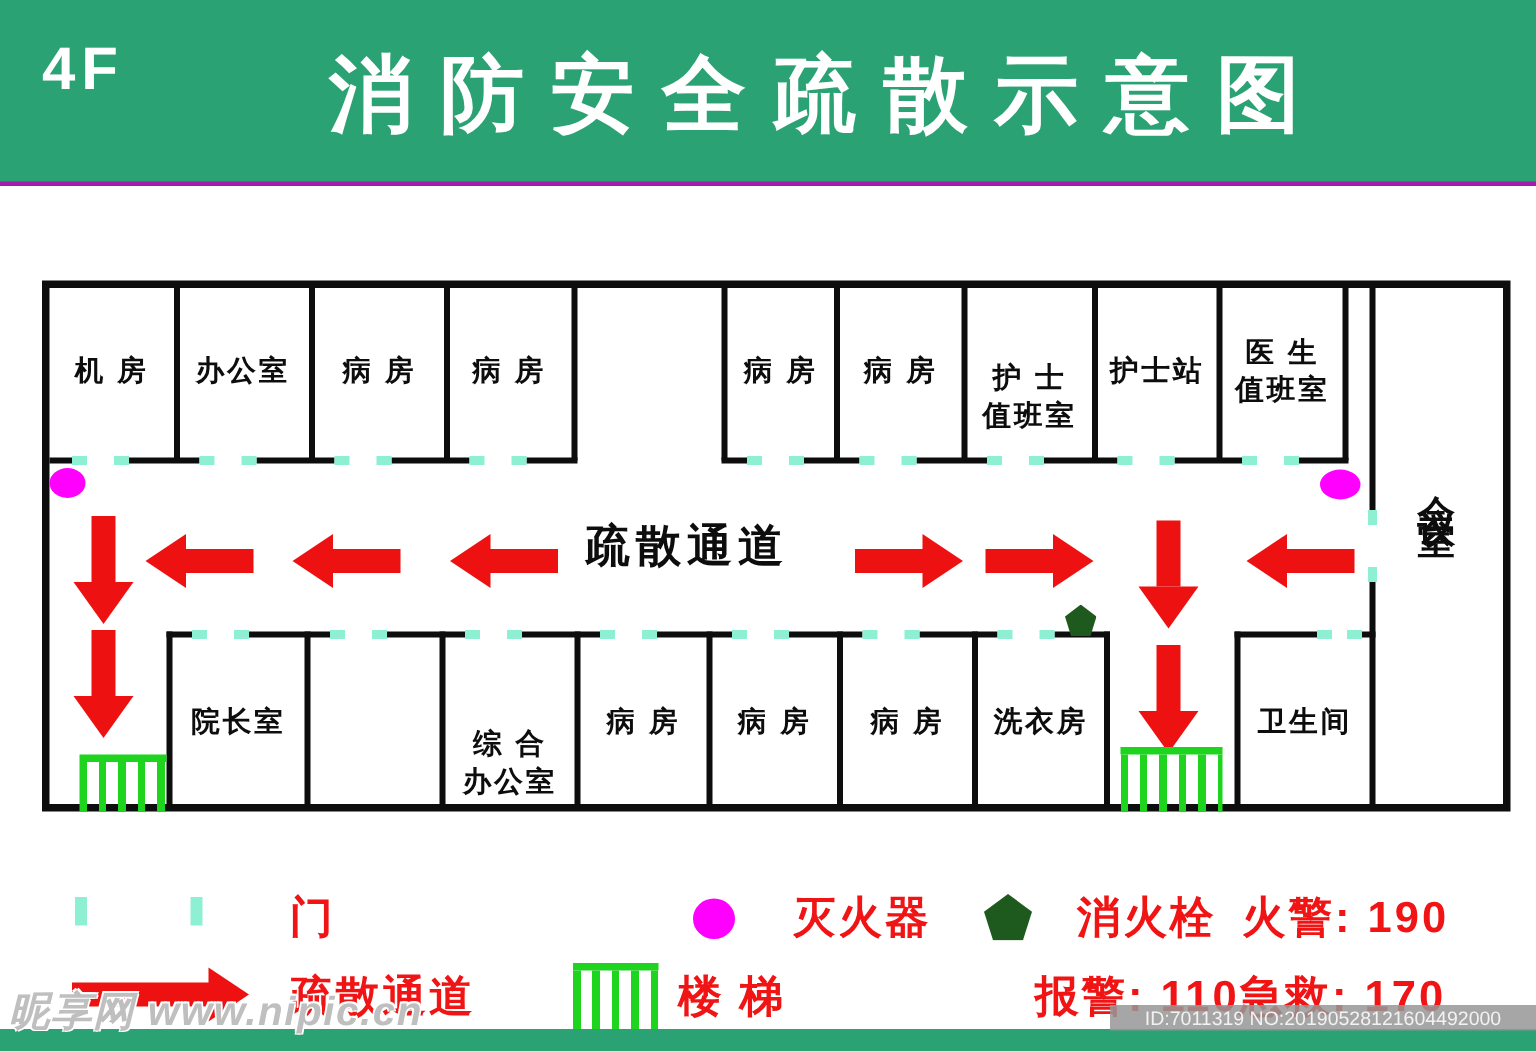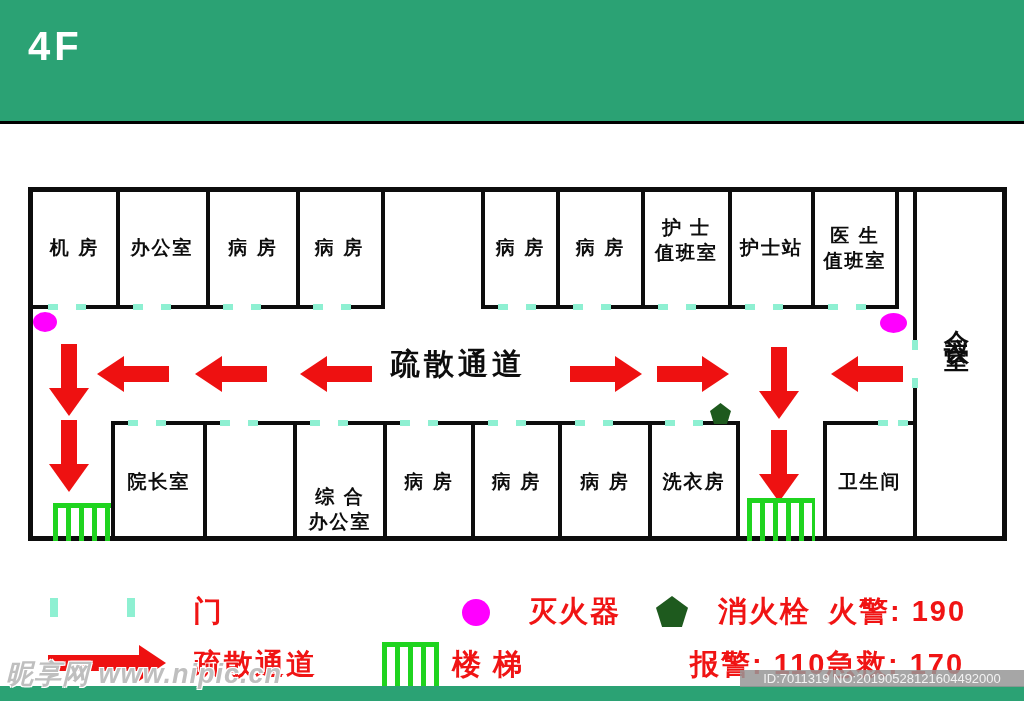--- a/index.html
+++ b/index.html
@@ -4,21 +4,21 @@
 <style>
   html,body{margin:0;padding:0;}
   body{
     width:1024px;height:701px;position:relative;overflow:hidden;
     background:#ffffff;
     font-family:"Liberation Sans","DejaVu Sans",sans-serif;
   }
   
   .header{
     position:absolute;left:0;top:0;width:1024px;height:121px;
-    background:#2ba274;border-bottom:3px solid #000000;
+    background:#2ba274;border-bottom:3px solid #a21caf;
   }
   .floor{
     position:absolute;left:28px;top:24px;
     color:#fff;font-size:40px;font-weight:bold;letter-spacing:4px;
   }
   .title{
     position:absolute;left:120px;right:40px;top:26px;text-align:center;
     color:#fff;font-size:56px;font-weight:bold;letter-spacing:0.32em;
     white-space:nowrap;
   }
@@ -89,20 +89,21 @@
     position:absolute;left:740px;top:670px;width:284px;height:17px;z-index:6;
     background:rgba(150,150,150,0.85);color:#f2f2f2;font-size:13px;
     text-align:center;line-height:17px;white-space:nowrap;
   }
 </style>
 </head>
 <body>
 
 <div class="header">
   <div class="floor">4F</div>
+  <div class="title">消防安全疏散示意图</div>
 </div>
 
 <div class="plan">
 
   <div class="wall" style="left:83px;top:0;width:4px;height:115px;"></div>
   <div class="wall" style="left:173px;top:0;width:4px;height:115px;"></div>
   <div class="wall" style="left:263px;top:0;width:4px;height:115px;"></div>
   <div class="wall" style="left:348px;top:0;width:4px;height:115px;"></div>
   <div class="wall" style="left:448px;top:0;width:4px;height:115px;"></div>
   <div class="wall" style="left:523px;top:0;width:4px;height:115px;"></div>
@@ -148,21 +149,21 @@
   <div class="door-h" style="left:845px;top:227px;width:30px;"></div>
 
   <div class="door-v" style="left:878px;top:148px;height:48px;"></div>
 
   <div class="room-label" style="left:0px;top:44px;width:83px;">机 房</div>
   <div class="room-label" style="left:85px;top:44px;width:88px;">办公室</div>
   <div class="room-label" style="left:177px;top:44px;width:86px;">病 房</div>
   <div class="room-label" style="left:265px;top:44px;width:83px;">病 房</div>
   <div class="room-label" style="left:452px;top:44px;width:71px;">病 房</div>
   <div class="room-label" style="left:527px;top:44px;width:81px;">病 房</div>
-  <div class="room-label" style="left:612px;top:24px;width:83px;font-family:Liberation Serif, serif;">护 士
+  <div class="room-label" style="left:612px;top:49px;width:83px;">护 士
 值班室</div>
   <div class="room-label" style="left:699px;top:44px;width:79px;">护士站</div>
   <div class="room-label" style="left:782px;top:32px;width:80px;">医 生
 值班室</div>
 
   <div class="room-label" style="left:82px;top:278px;width:88px;">院长室</div>
   <div class="room-label" style="left:264px;top:266px;width:86px;margin-top:27px;">综 合
 办公室</div>
   <div class="room-label" style="left:354px;top:278px;width:84px;">病 房</div>
   <div class="room-label" style="left:442px;top:278px;width:83px;">病 房</div>

